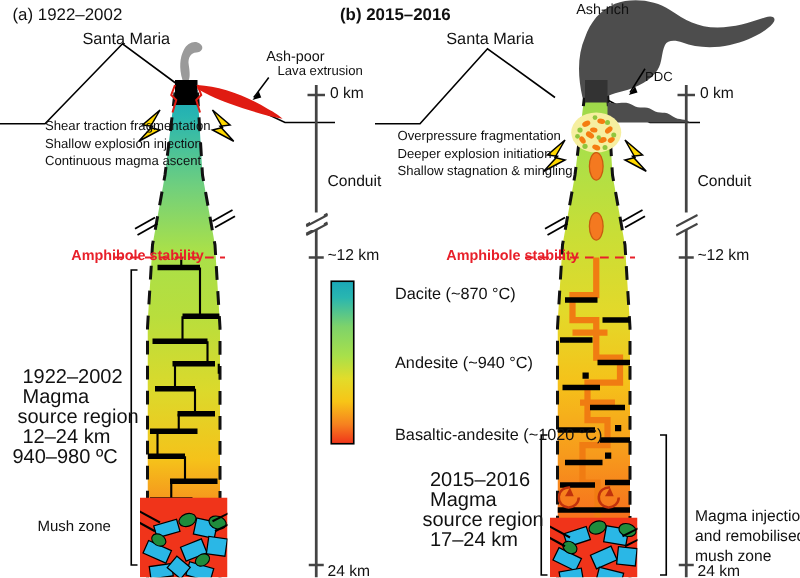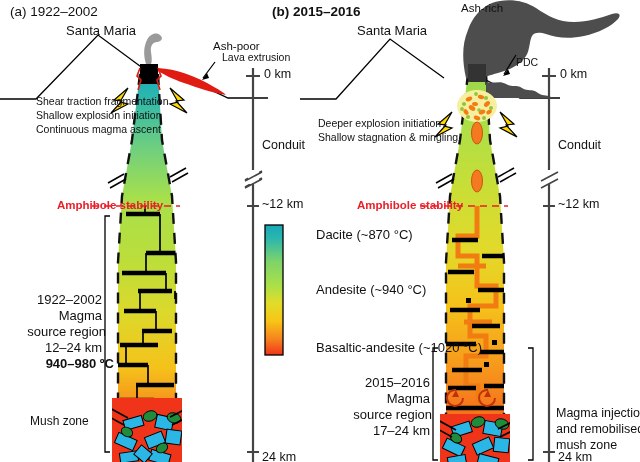--- a/index.html
+++ b/index.html
@@ -8,21 +8,21 @@
   #stage{position:relative;width:640px;height:332px;}
   svg{position:absolute;left:0;top:0;}
   .t{position:absolute;white-space:nowrap;line-height:1.12;}
   .panel-title{font-size:13.5px;}
   .volcano-name{font-size:13px;}
   .ann{font-size:10.5px;}
   .annblock{font-size:10.5px;line-height:1.32;}
   .km{font-size:12.5px;}
   .conduit-lbl{font-size:12.5px;}
   .amph{font-size:11.5px;color:#e8202a;font-weight:600;}
-  .src{font-size:13px;text-align:right;line-height:1.3;}
+  .src{font-size:16px;text-align:left;line-height:1.3;}
   .mush{font-size:12px;}
   .legend-lbl{font-size:13px;margin-left:28px;}
   .plume-lbl{font-size:11.5px;}
   .right-note{font-size:12.5px;line-height:1.3;}
 </style>
 </head>
 <body>
 
 <div id="stage">
 
@@ -348,46 +348,47 @@
 
   <rect x="265" y="225" width="18" height="130" fill="url(#gradLegend)" stroke="#000" stroke-width="1.3"></rect>
 </svg>
 
 <div class="t panel-title" style="left:10px;top:4px;">(a) 1922–2002</div>
 <div class="t volcano-name" style="left:66px;top:24px;">Santa Maria</div>
 <div class="t plume-lbl" style="left:169px;top:40px;margin-left:44px;">Ash-poor</div>
 <div class="t ann" style="left:222px;top:52px;">Lava extrusion</div>
 
 <div class="t annblock" style="left:36px;top:95px;">Shear traction fragmentation</div>
-<div class="t annblock" style="left:36px;top:109px;">Shallow explosion initiation</div>
+<div class="t annblock" style="left:36px;top:109px;">Shallow explosion injection</div>
 <div class="t annblock" style="left:36px;top:123px;">Continuous magma ascent</div>
 
 <div class="t amph" style="left:57px;top:199px;">Amphibole stability</div>
 
 <div class="t src" style="left:18px;top:292px;width:84px;">1922–2002</div>
 <div class="t src" style="left:18px;top:308px;width:84px;">Magma</div>
 <div class="t src" style="left:14px;top:324px;width:92px;">source region</div>
 <div class="t src" style="left:18px;top:340px;width:84px;">12–24 km</div>
-<div class="t src" style="left:30px;top:356px;width:84px;font-weight:bold;">940–980 ºC</div>
+<div class="t src" style="left:10px;top:356px;width:84px;">940–980 ºC</div>
 <div class="t mush" style="left:30px;top:415px;">Mush zone</div>
 
 <div class="t km" style="left:264px;top:67px;">0 km</div>
 <div class="t conduit-lbl" style="left:262px;top:138px;">Conduit</div>
 <div class="t km" style="left:262px;top:197px;">~12 km</div>
 <div class="t km" style="left:262px;top:450px;">24 km</div>
 
 <div class="t legend-lbl" style="left:288px;top:228px;">Dacite (~870 °C)</div>
 <div class="t legend-lbl" style="left:288px;top:283px;">Andesite (~940 °C)</div>
 <div class="t legend-lbl" style="left:288px;top:341px;">Basaltic-andesite (~1020 °C)</div>
 
 <div class="t panel-title" style="left:272px;top:4px;font-weight:bold;">(b) 2015–2016</div>
 <div class="t volcano-name" style="left:357px;top:24px;">Santa Maria</div>
 <div class="t plume-lbl" style="left:461px;top:2px;">Ash-rich</div>
 <div class="t ann" style="left:516px;top:57px;">PDC</div>
 
+<div class="t annblock" style="left:318px;top:103px;">Overpressure fragmentation</div>
 <div class="t annblock" style="left:318px;top:117px;">Deeper explosion initiation</div>
 <div class="t annblock" style="left:318px;top:131px;">Shallow stagnation &amp; mingling</div>
 
 <div class="t amph" style="left:357px;top:199px;">Amphibole stability</div>
 
 <div class="t src" style="left:344px;top:375px;width:86px;">2015–2016</div>
 <div class="t src" style="left:344px;top:391px;width:86px;">Magma</div>
 <div class="t src" style="left:338px;top:407px;width:94px;">source region</div>
 <div class="t src" style="left:344px;top:423px;width:86px;">17–24 km</div>
 

